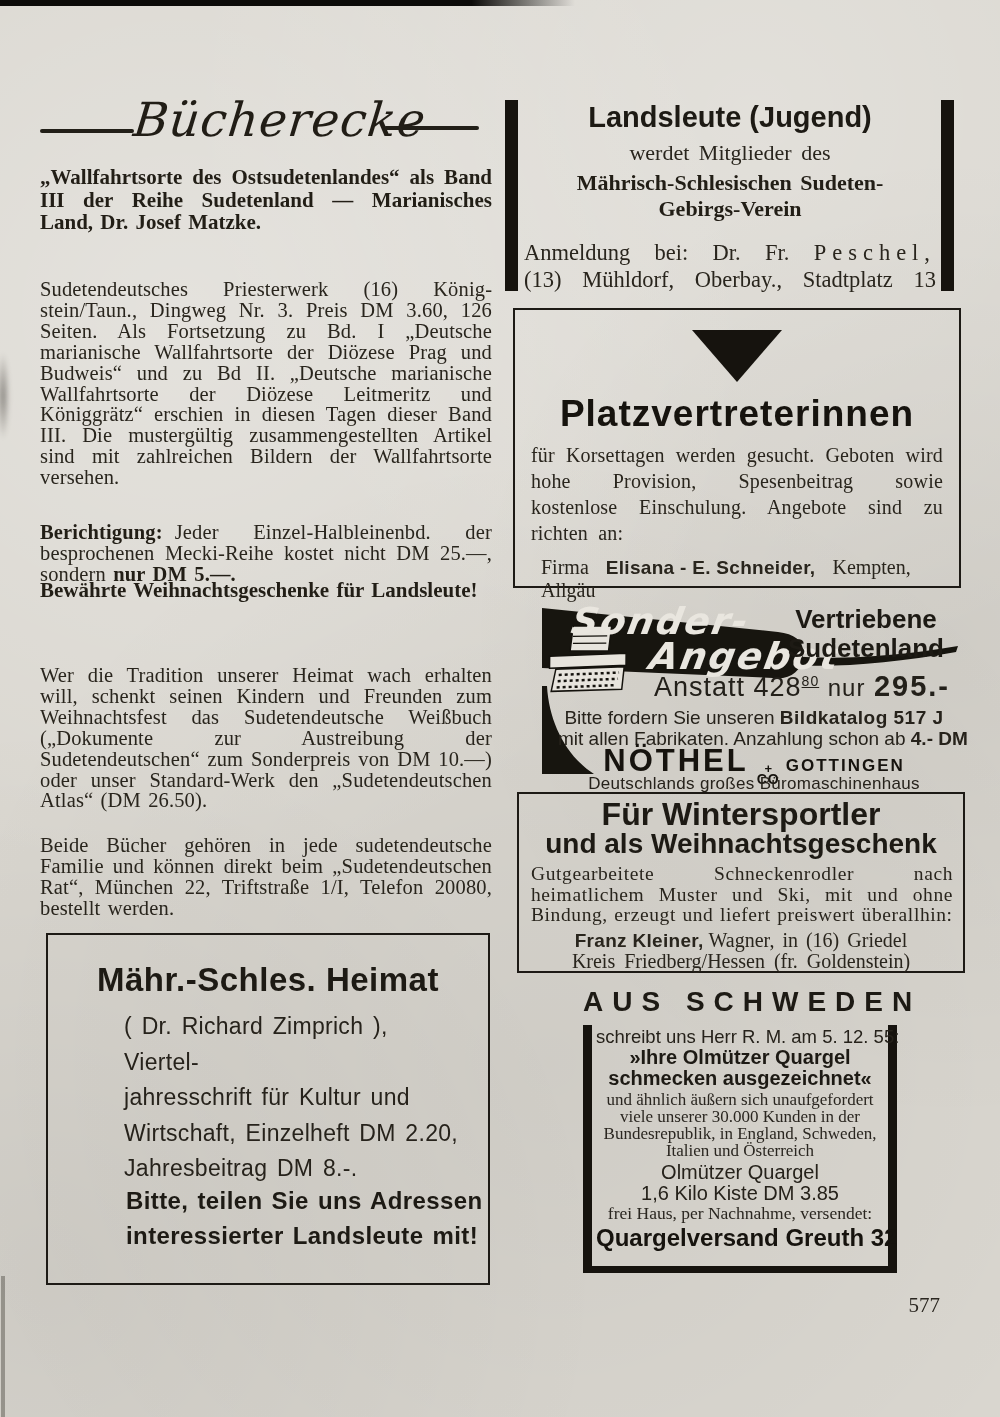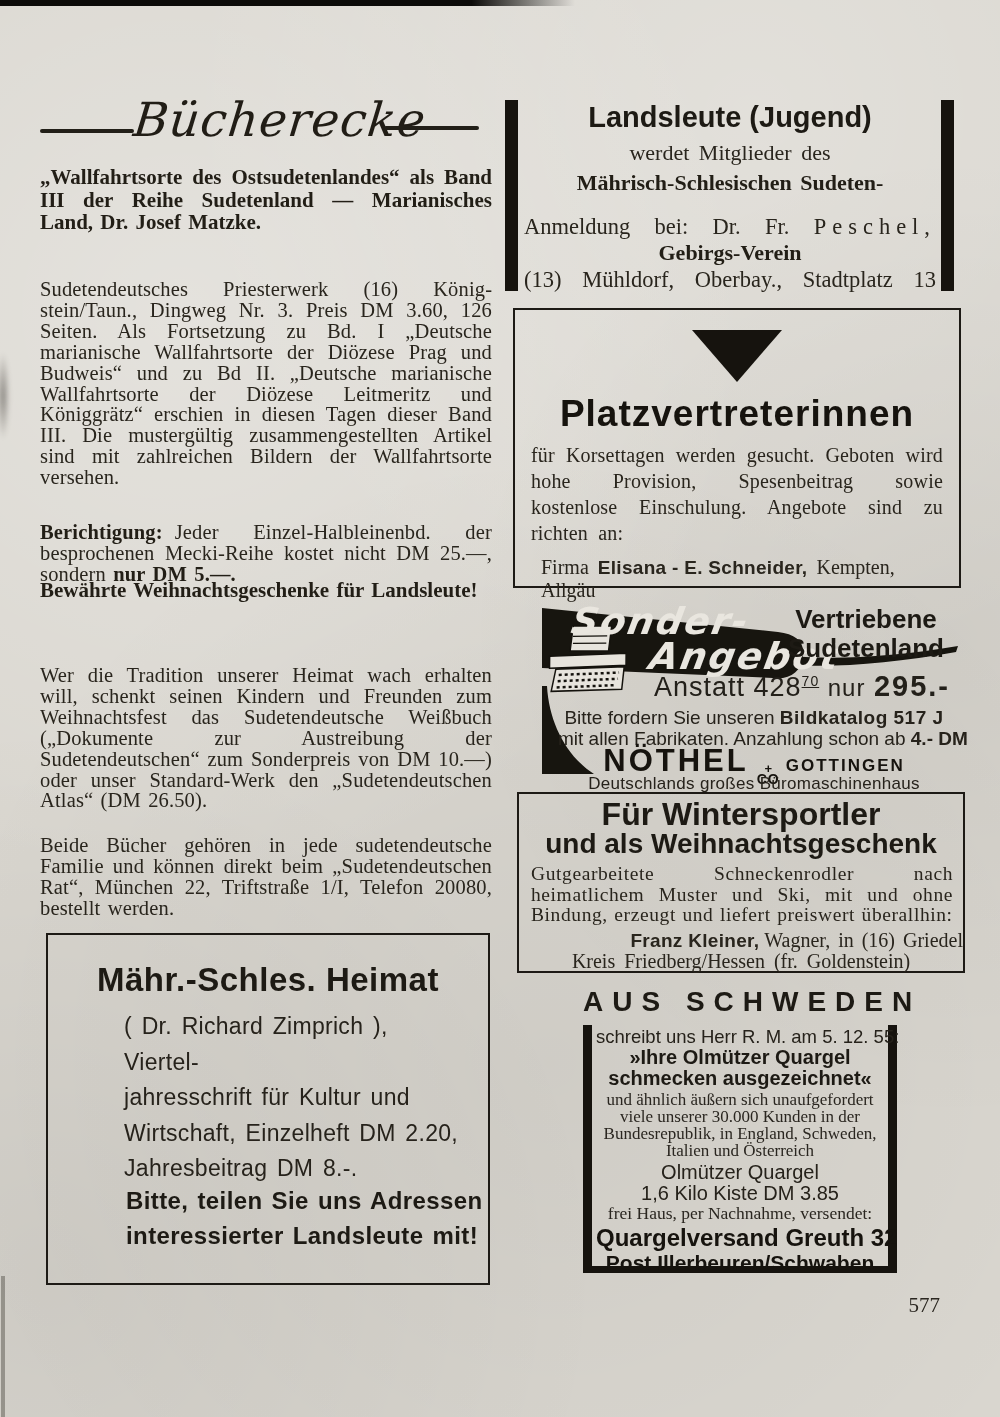--- a/index.html
+++ b/index.html
@@ -76,44 +76,44 @@
     <div class="abs sans" style="left:78px;top:287px;font-weight:bold;font-size:24px;letter-spacing:.4px;word-spacing:2px;color:#1d1a14;">interessierter Landsleute mit!</div>
     <div class="abs sans" style="left:78px;top:252px;font-weight:bold;font-size:24px;letter-spacing:.4px;word-spacing:2px;color:#1d1a14;">Bitte, teilen Sie uns Adressen</div>
   </div>
 
   <div class="abs bar" style="left:505px;top:100px;width:13px;height:191px;"></div>
   <div class="abs bar" style="left:941px;top:100px;width:13px;height:191px;"></div>
   <div class="abs" style="left:524px;top:101px;width:412px;">
     <div class="sans" style="text-align:center;font-weight:bold;font-size:29px;line-height:32px;color:#1d1a14;">Landsleute (Jugend)</div>
     <div class="serif" style="text-align:center;font-size:22px;line-height:26px;margin-top:7px;word-spacing:4px;">werdet Mitglieder des</div>
     <div class="serif" style="text-align:center;font-weight:bold;font-size:22px;line-height:26px;margin-top:4px;word-spacing:3px;color:#221e16;">Mährisch-Schlesischen Sudeten-</div>
+    <div class="serif" style="text-align:center;font-weight:bold;font-size:22px;line-height:26px;color:#221e16;">Gebirgs-Verein</div>
     <div class="serif" style="display:flex;justify-content:space-between;font-size:22.5px;line-height:27px;margin-top:17px;">
       <span>Anmeldung</span>
       <span>bei:</span>
       <span>Dr.</span>
       <span>Fr.</span>
       <span style="letter-spacing:6px;">Peschel,</span>
     </div>
-    <div class="serif" style="text-align:center;font-weight:bold;font-size:22px;line-height:26px;color:#221e16;">Gebirgs-Verein</div>
     <div class="serif" style="display:flex;justify-content:space-between;font-size:22.5px;line-height:27px;">
       <span>(13)</span>
       <span>Mühldorf,</span>
       <span>Oberbay.,</span>
       <span>Stadtplatz</span>
       <span>13</span>
     </div>
   </div>
 
   <div class="abs box" style="left:513px;top:308px;width:444px;height:276px;">
     <div class="tri" style="margin-top:20px;"></div>
     <div class="sans" style="text-align:center;margin-top:12px;font-weight:bold;font-size:37px;line-height:40px;letter-spacing:1px;color:#16130e;">Platzvertreterinnen</div>
     <div class="serif just" style="margin:8px 16px 0 16px;font-size:20px;line-height:26px;word-spacing:5px;letter-spacing:.2px;">für Korsettagen werden gesucht. Geboten wird hohe Provision, Spesenbeitrag sowie kostenlose Einschulung. Angebote sind zu richten an:</div>
     <div style="margin:10px 18px 0 26px;font-size:20px;line-height:22px;">
       <span class="serif">Firma</span>
-      <span class="sans" style="font-weight:bold;font-size:19px;letter-spacing:.3px;margin:0 4px;">Elisana - E. Schneider,</span>
+      <span class="sans" style="font-weight:bold;font-size:19px;letter-spacing:.3px;margin:0 12px;">Elisana - E. Schneider,</span>
       <span class="serif">Kempten, Allgäu</span>
     </div>
   </div>
 
   <div class="abs" style="left:528px;top:602px;width:445px;height:190px;">
     <svg width="445" height="190" viewBox="0 0 445 190" style="position:absolute;left:0;top:0;">
       <path d="M14,6 L250,30 C268,32 277,40 275,54 C273,70 262,78 245,76 L14,66 Z" fill="#17150f"></path>
       <path d="M262,63 C310,66 365,61 428,50 L430,44 C365,55 308,58 263,54 Z" fill="#17150f"></path>
       <path d="M14,84 L14,172 L66,172 C38,154 21,120 19,84 Z" fill="#17150f"></path>
       <g transform="translate(22,36) rotate(-9 40 30)">
@@ -126,21 +126,21 @@
         <path d="M4,44 L63,51" stroke="#14120d" stroke-width="2.5" stroke-dasharray="3,3" fill="none"></path>
       </g>
     </svg>
     <div class="abs banner-txt" style="left:44px;top:1px;">Sonder-</div>
     <div class="abs banner-txt" style="left:122px;top:36px;">Angebot</div>
     <div class="abs sans" style="left:255px;top:3px;width:166px;text-align:center;font-weight:bold;font-size:26px;line-height:29px;color:#1d1a14;">
       <div>Vertriebene</div>
       <div>Sudetenland</div>
     </div>
     <div class="abs sans nowrap" style="left:120px;top:68px;width:302px;text-align:right;font-size:27px;letter-spacing:1px;color:#23201a;">
-      <span>Anstatt 428</span><sup class="u">70</sup>
+      <span>Anstatt 428</span><sup class="u">80</sup>
       <span style="font-size:24px;">nur</span>
       <b style="font-size:29px;letter-spacing:2px;">295.-</b>
     </div>
     <div class="abs sans nowrap" style="left:30px;top:105px;width:392px;text-align:center;font-size:19px;color:#26221b;">
       <span>Bitte fordern Sie unseren</span>
       <b style="letter-spacing:.5px;">Bildkatalog 517 J</b>
     </div>
     <div class="abs sans nowrap" style="left:30px;top:126px;width:392px;text-align:center;font-size:19px;color:#26221b;">
       <span>mit allen Fabrikaten. Anzahlung schon ab</span>
       <b>4.- DM</b>
@@ -151,21 +151,21 @@
           <span class="co">CO</span>
         </span><b style="font-size:17px;letter-spacing:2px;">GOTTINGEN</b>
     </div>
     <div class="abs sans nowrap" style="left:30px;top:172px;width:392px;text-align:center;font-size:17px;letter-spacing:.3px;color:#26221b;">Deutschlands großes Büromaschinenhaus</div>
   </div>
 
   <div class="abs box" style="left:517px;top:792px;width:444px;height:177px;">
     <div class="sans" style="text-align:center;margin-top:6px;font-weight:bold;font-size:32px;line-height:29px;color:#1d1a14;">Für Wintersportler</div>
     <div class="sans" style="text-align:center;font-weight:bold;font-size:28px;line-height:30px;color:#1d1a14;">und als Weihnachtsgeschenk</div>
     <div class="serif just" style="margin:5px 10px 0 12px;font-size:19.5px;line-height:20.5px;letter-spacing:.6px;word-spacing:1px;">Gutgearbeitete Schneckenrodler nach heimatlichem Muster und Ski, mit und ohne Bindung, erzeugt und liefert preiswert überallhin:</div>
-    <div style="text-align:right;margin-top:4px;font-size:20px;line-height:20.5px;">
+    <div style="text-align:center;margin-top:4px;font-size:20px;line-height:20.5px;">
       <b class="sans" style="font-size:19px;letter-spacing:.3px;">Franz Kleiner,</b>
       <span class="serif" style="word-spacing:3px;">Wagner, in (16) Griedel</span>
     </div>
     <div class="serif" style="text-align:center;font-size:20px;line-height:20.5px;word-spacing:4px;">Kreis Friedberg/Hessen (fr. Goldenstein)</div>
   </div>
 
   <div class="abs sans" style="left:583px;top:986px;width:314px;text-align:center;font-weight:bold;font-size:28px;letter-spacing:9px;white-space:nowrap;color:#1d1a14;">AUS SCHWEDEN</div>
   <div class="abs bar" style="left:583px;top:1025px;width:9px;height:247px;"></div>
   <div class="abs bar" style="left:888px;top:1025px;width:9px;height:247px;"></div>
   <div class="abs bar" style="left:583px;top:1266px;width:314px;height:7px;"></div>
@@ -176,18 +176,17 @@
     <div class="serif" style="margin-top:3px;font-size:17px;line-height:17px;color:#2a2620;">
       <div class="nowrap">und ähnlich äußern sich unaufgefordert</div>
       <div class="nowrap">viele unserer 30.000 Kunden in der</div>
       <div class="nowrap">Bundesrepublik, in England, Schweden,</div>
       <div class="nowrap">Italien und Österreich</div>
     </div>
     <div class="sans nowrap" style="margin-top:3px;font-size:20px;line-height:21px;color:#26221b;">Olmützer Quargel</div>
     <div class="sans nowrap" style="font-size:20px;line-height:21px;color:#26221b;">1,6 Kilo Kiste DM 3.85</div>
     <div class="serif nowrap" style="font-size:17.5px;line-height:19px;color:#2a2620;">frei Haus, per Nachnahme, versendet:</div>
     <div class="sans nowrap" style="margin-top:2px;font-weight:bold;font-size:24px;line-height:26px;color:#16130e;">Quargelversand Greuth 32</div>
-    <div class="sans nowrap" style="font-weight:bold;font-size:21px;line-height:23px;color:#16130e;">Post Illerbeuren/Schwaben</div>
   </div>
 
   <div class="abs serif" style="left:880px;top:1293px;width:60px;text-align:right;font-size:21px;color:#2a2620;">577</div>
 
 </div>
 
 </body></html>

